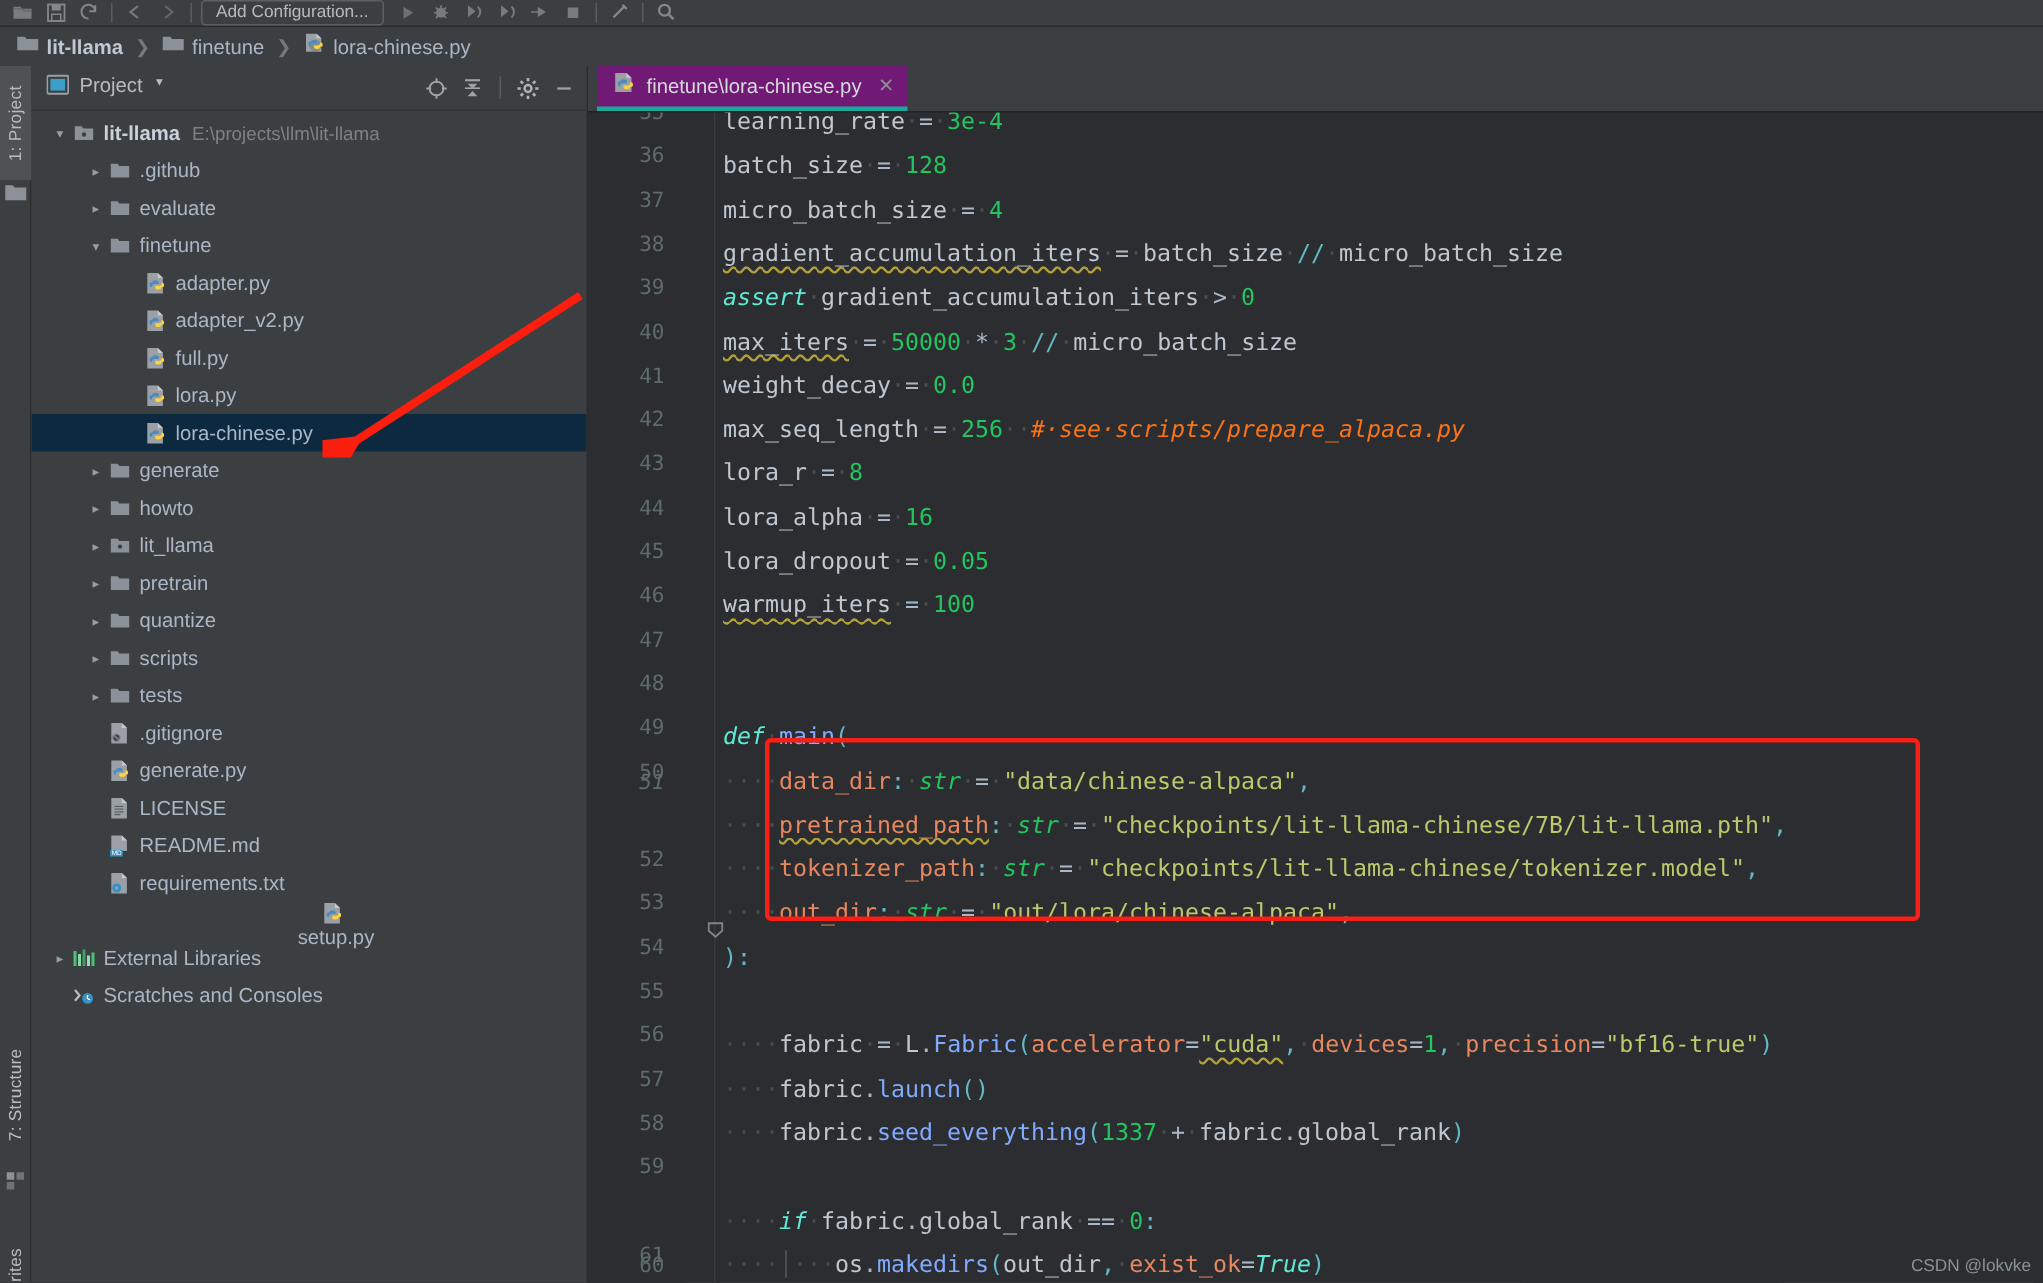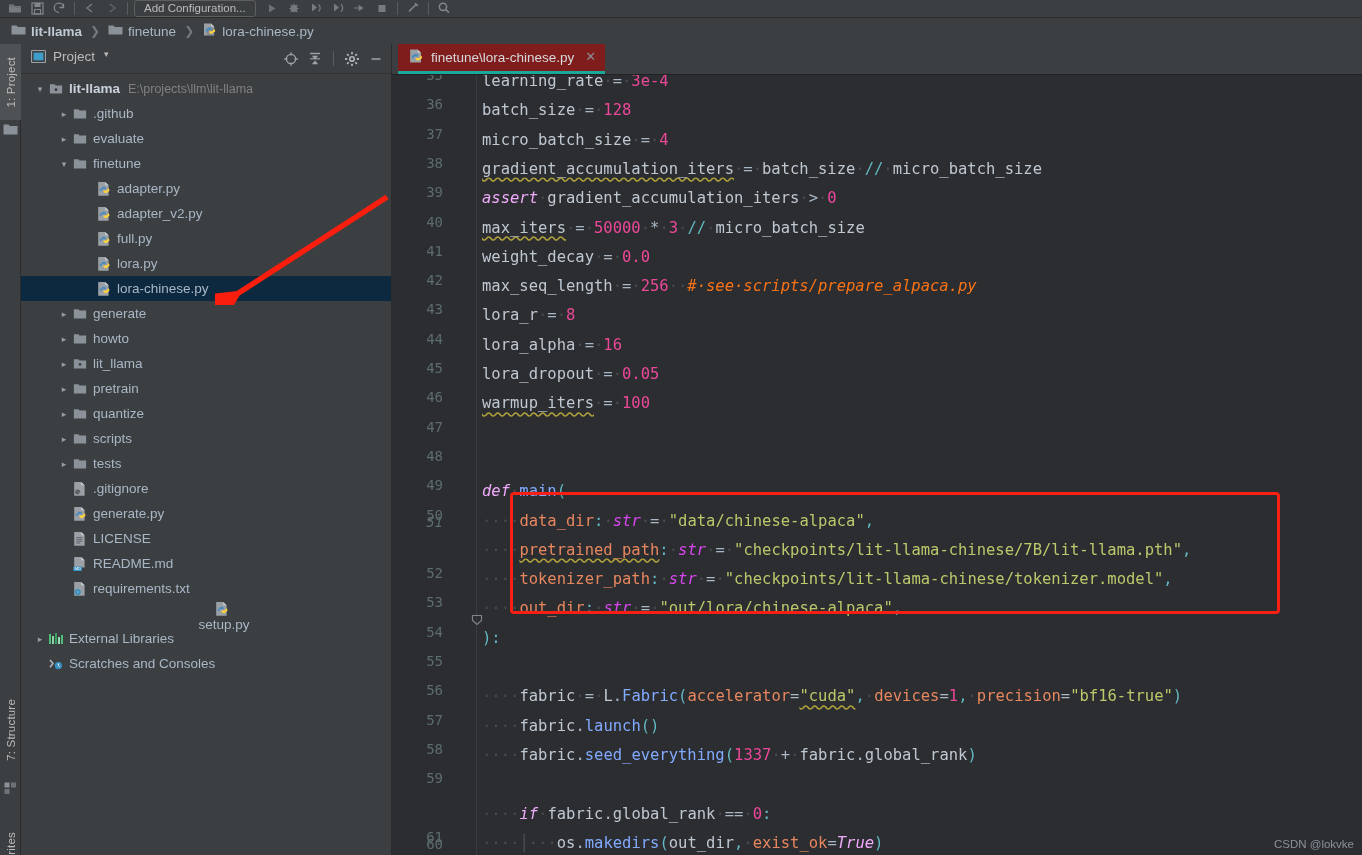--- a/index.html
+++ b/index.html
@@ -95,21 +95,21 @@
   .editor-wrap{
     position:absolute; left:392px; top:44px; width:970px; height:811px;
     background:#2b2d30;
   }
   .tabbar{
     position:absolute; left:0; top:0; width:970px; height:30px;
     background:#3c3f41;
   }
   .etab{
     position:absolute; left:6px; top:0; height:30px;
-    background:#7f1d1d; display:flex; align-items:center;
+    background:#701a75; display:flex; align-items:center;
     padding:0 6px 0 10px; gap:7px;
     border-bottom:3px solid #19a99a;
   }
   .etab .lbl{ font-size:13.5px; color:#d6d9dc; white-space:nowrap; }
   .etab .cls{ color:#8a8f94; font-size:13px; padding:0 3px 2px 4px; }
 
   .code-area{
     position:absolute; left:0; top:30px; width:970px; height:781px;
     background:#2b2d30; overflow:hidden;
   }
@@ -126,28 +126,28 @@
     background:#393b3e;
   }
   .code{
     position:absolute; left:90px; top:0; width:880px; height:781px;
     font-family:"DejaVu Sans Mono", monospace; font-size:15.5px;
     line-height:29.3px; white-space:pre; color:#a9b7c6;
   }
   .cl{ position:absolute; left:0; white-space:pre; }
 
   
-  .kw{ color:#f0abfc; font-style:italic; }
-  .num{ color:#ec4899; }
+  .kw{ color:#5eead4; font-style:italic; }
+  .num{ color:#22c55e; }
   .str{ color:#bcc86b; }
   .cmt{ color:#f97316; font-style:italic; }
   .fn{ color:#82aaff; }
   .ident{ color:#bfc7d1; }
   .param{ color:#e8875f; }
-  .type{ color:#d946ef; font-style:italic; }
+  .type{ color:#22c55e; font-style:italic; }
   .op{ color:#a9b7c6; }
   .punct{ color:#62b9c4; }
   .dot{ color:#494c50; }
   .indent-guide{ color:#46494d; }
   .wavy{
     text-decoration: underline wavy #b0a03c;
     text-decoration-skip-ink:none;
     text-underline-offset:3px;
   }
 

